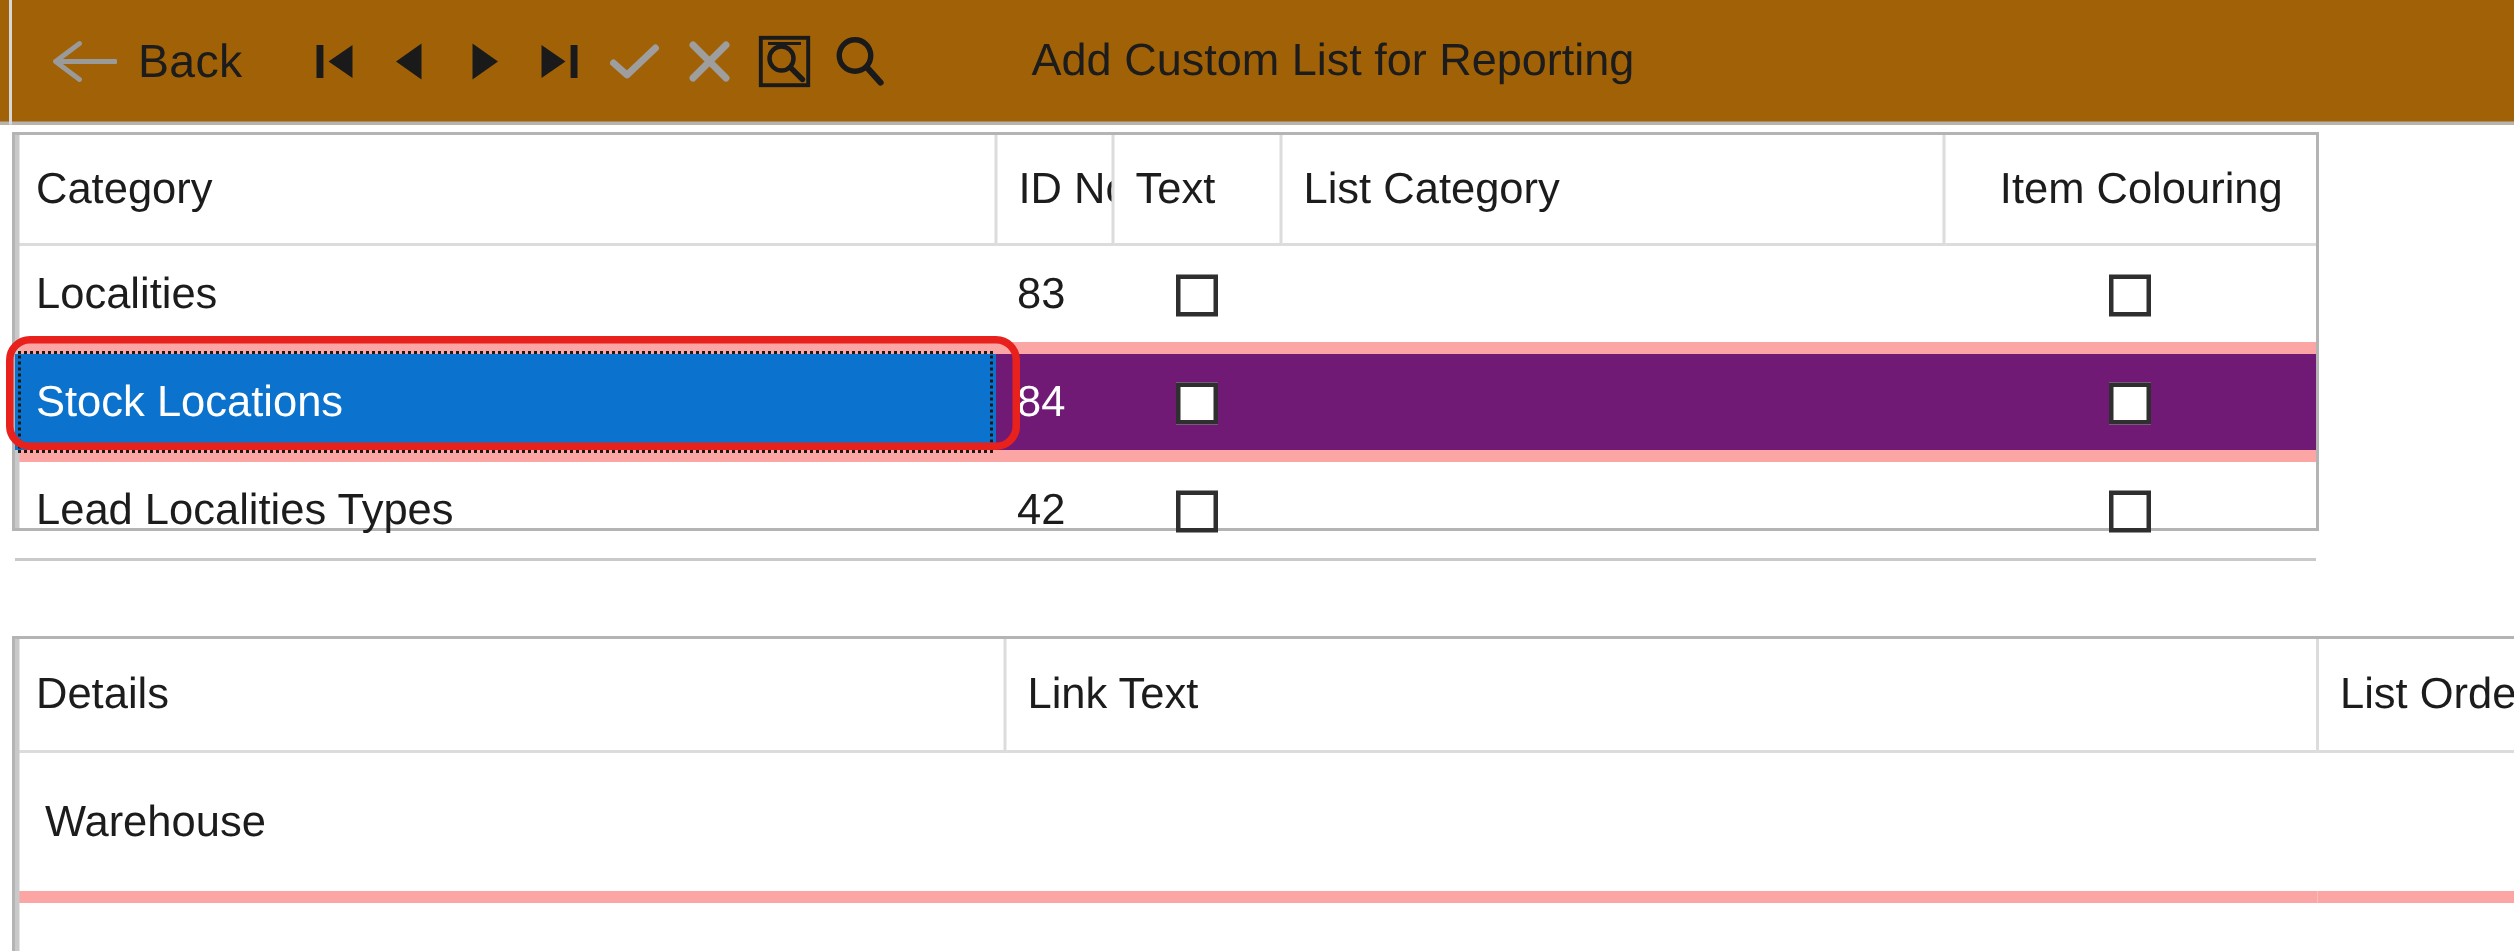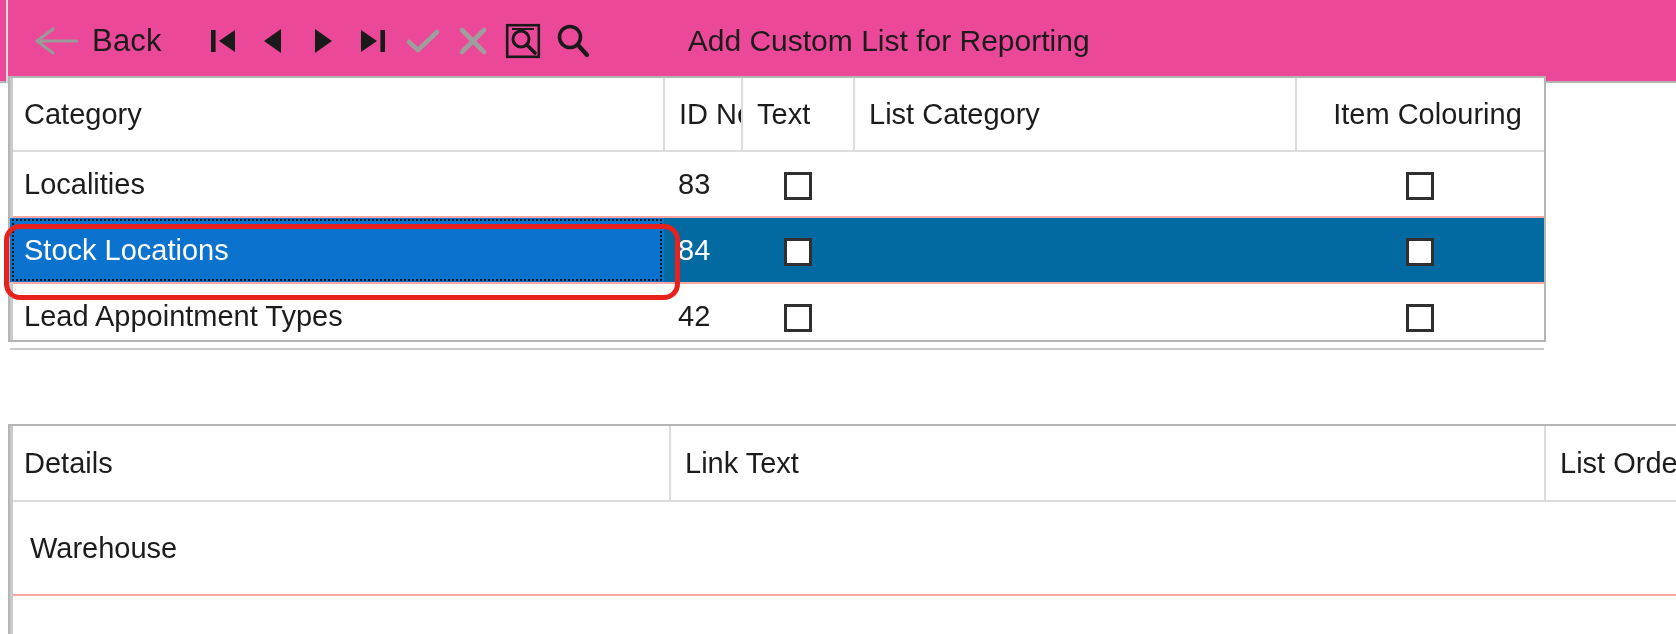--- a/index.html
+++ b/index.html
@@ -22,21 +22,21 @@
     height: 634px;
     background: #ffffff;
   }
 
   
   .toolbar {
     position: absolute;
     left: 0; top: 0;
     width: 1676px;
     height: 83px;
-    background: #ec4899;
+    background: #a16207;
     border-bottom: 2px solid #b4b4b4;
     box-sizing: border-box;
     display: flex;
     align-items: center;
   }
   .toolbar-left-rule {
     position: absolute;
     left: 6px; top: 0;
     width: 2px; height: 83px;
     background: #d8d8d8;
@@ -87,21 +87,21 @@
 
   
   .grid {
     position: absolute;
     box-sizing: border-box;
     background: #ffffff;
     border: 2px solid #b4b4b4;
   }
   #grid-categories {
     left: 8px;
-    top: 76px;
+    top: 88px;
     width: 1538px;
     height: 266px;
   }
   .grid-left-rule {
     position: absolute;
     left: 0; top: 0;
     width: 3px; height: 100%;
     background: #c9c9c9;
   }
 
@@ -121,28 +121,28 @@
     border-right: 2px solid #dcdcdc;
     border-bottom: 2px solid #dcdcdc;
     vertical-align: middle;
     white-space: nowrap;
     overflow: hidden;
   }
   .grid-table th.last { border-right: none; text-align: center; }
   .grid-table td {
     height: 64px;
     padding: 0 0 0 14px;
-    border-bottom: 2px solid #fca5a5;
+    border-bottom: 8px solid #fca5a5;
     vertical-align: middle;
     color: #1c1c1c;
     white-space: nowrap;
     overflow: hidden;
   }
   .grid-table tr.row-selected td {
-    background: #0369a1;
+    background: #701a75;
     color: #ffffff;
   }
   .grid-table tr.row-last td { border-bottom: 2px solid #c9c9c9; }
 
   .cell-center { text-align: center; padding-left: 0 !important; }
 
   
   .cb {
     display: inline-block;
     width: 28px;
@@ -318,21 +318,21 @@
           <td class="cell-center">
             <span class="cb"></span>
           </td>
           <td></td>
           <td class="cell-center">
             <span class="cb"></span>
           </td>
         </tr>
 
         <tr class="row-last">
-          <td>Lead Appointment Types</td>
+          <td>Lead Localities Types</td>
           <td>42</td>
           <td class="cell-center">
             <span class="cb"></span>
           </td>
           <td></td>
           <td class="cell-center">
             <span class="cb"></span>
           </td>
         </tr>
       </tbody>

